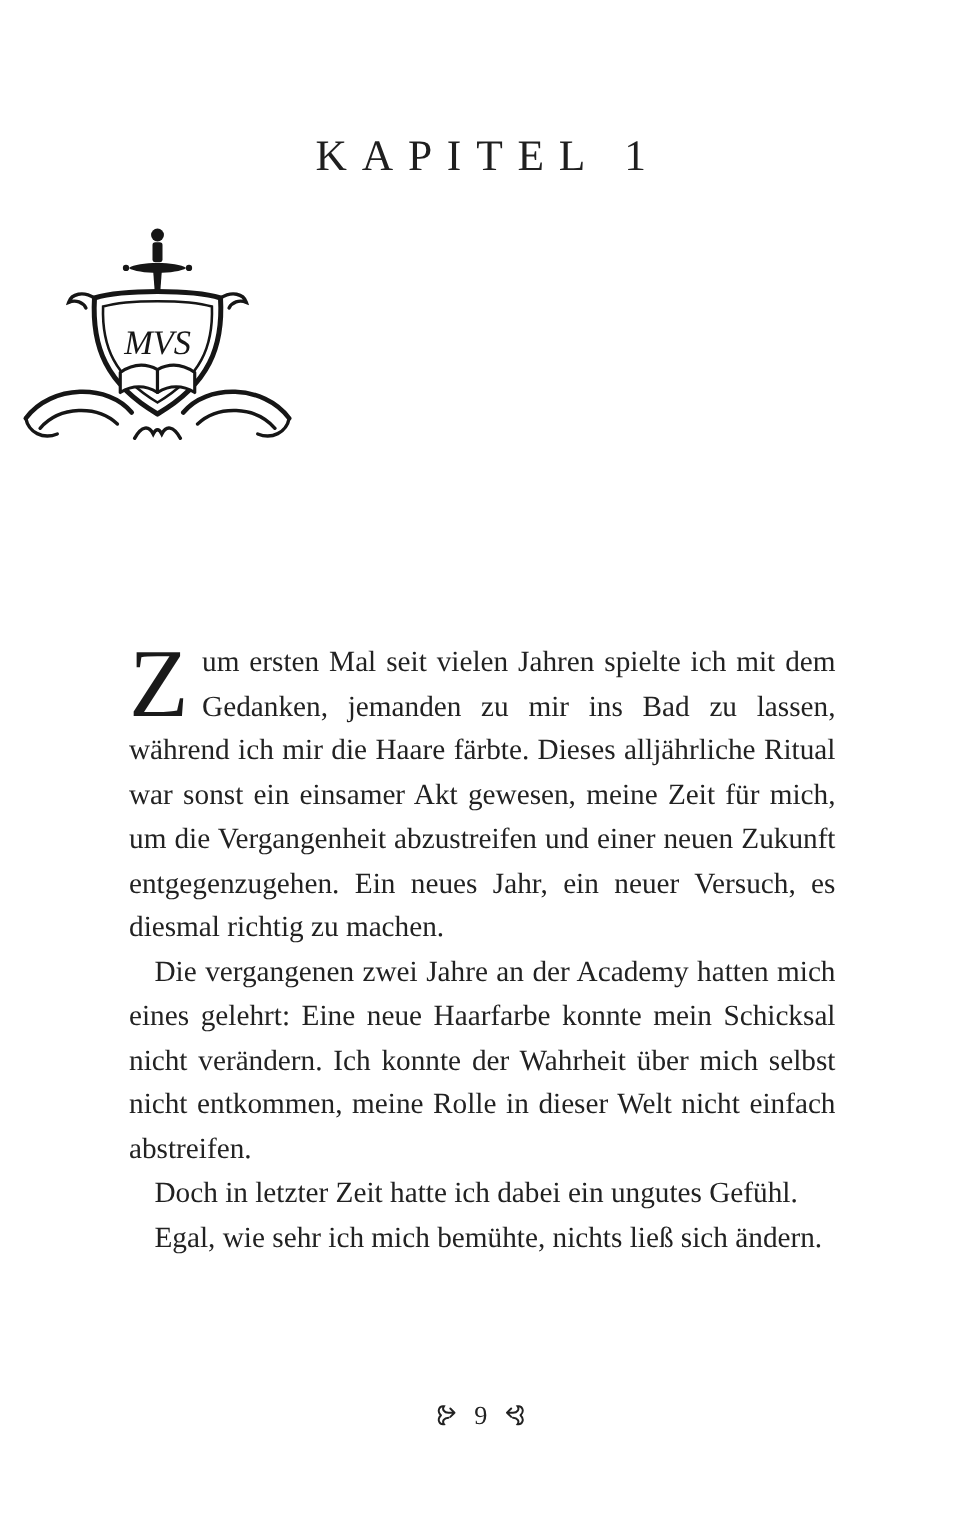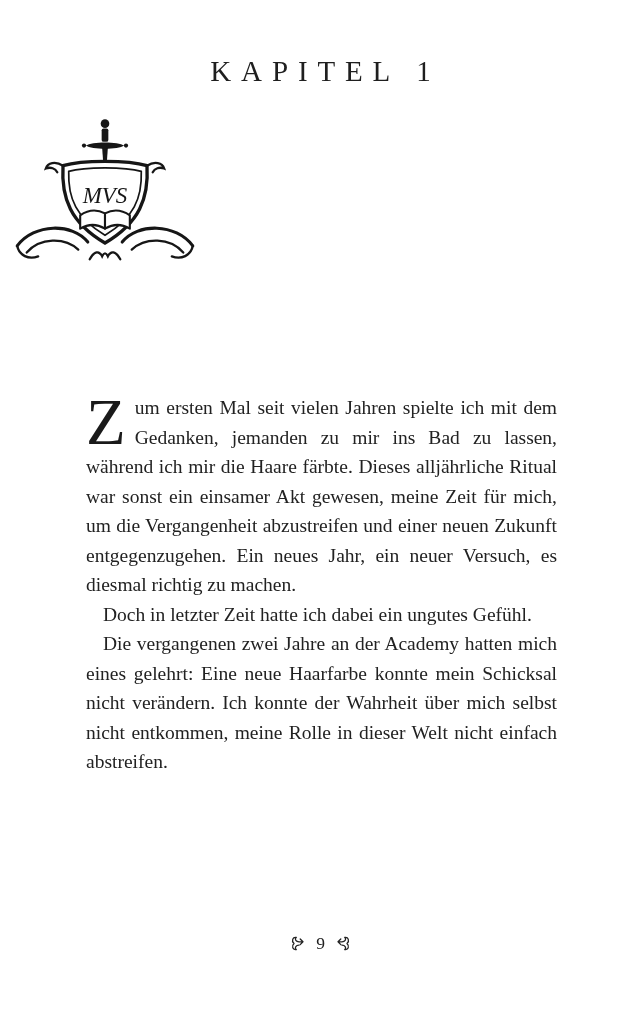--- a/index.html
+++ b/index.html
@@ -15,21 +15,21 @@
     position: relative;
     overflow: hidden;
   }
   .page {
     position: absolute;
     inset: 0;
     background: #ffffff;
   }
   .chapter-title {
     margin: 0;
-    padding-top: 55px;
+    padding-top: 88px;
     text-align: center;
     font-size: 29px;
     font-weight: 400;
     letter-spacing: 0.34em;
     text-indent: 0.34em;
     color: #1f1f1f;
   }
   .emblem {
     margin-top: 28px;
     display: flex;
@@ -126,22 +126,23 @@
           <path d="M202 136 C200 146 190 151 180 147" stroke-width="2.4"></path>
         </g>
 
         <path d="M94 150 C99 141 104 141 107 147 C109 143 111 143 113 147 C116 141 121 141 126 150" fill="none" stroke="#161616" stroke-width="2.4" stroke-linecap="round"></path>
       </svg>
     </span>
   </div>
 
   <div class="body-text" lang="de">
     <p class="para"><span class="dropcap">Z</span><span>um ersten Mal seit vielen Jahren spielte ich mit dem Gedanken, jemanden zu mir ins Bad zu lassen, während ich mir die Haare färbte. Dieses alljährliche Ritual war sonst ein einsamer Akt gewesen, meine Zeit für mich, um die Vergangenheit abzustreifen und einer neuen Zukunft entgegenzugehen. Ein neues Jahr, ein neuer Versuch, es diesmal richtig zu machen.</span></p>
+    <p class="para indent"><span>Die vergangenen zwei Jahre an der Academy hatten mich eines gelehrt: Eine neue Haarfarbe konnte mein Schicksal nicht verändern. Ich konnte der Wahrheit über mich selbst nicht entkommen, meine Rolle in dieser Welt nicht einfach abstreifen.</span></p>
     <p class="para indent"><span>Doch in letzter Zeit hatte ich dabei ein ungutes Gefühl.</span></p>
-    <p class="para indent"><span>Die vergangenen zwei Jahre an der Academy hatten mich eines gelehrt: Eine neue Haarfarbe konnte mein Schicksal nicht verändern. Ich konnte der Wahrheit über mich selbst nicht entkommen, meine Rolle in dieser Welt nicht einfach abstreifen.</span></p>
+    <p class="para indent"><span>Egal, wie sehr ich mich bemühte, nichts ließ sich ändern.</span></p>
   </div>
 
   <footer class="page-footer">
     <span class="fleuron">
       <svg width="17" height="15" viewBox="0 0 17 15" aria-hidden="true">
         <path d="M4 7.5 C1 4.5 3 1 6 1.5 C4.5 3.5 6 5.8 9 5.8 L13 5.8 M13 5.8 L10.2 3 M13 5.8 L10.2 8.6 M4 7.5 C1 10.5 3 14 6 13.5 C4.5 11.5 6 9.2 9 9.2" fill="none" stroke="#222222" stroke-width="1.3" stroke-linecap="round"></path>
       </svg>
     </span>
     <span class="page-number">9</span>
     <span class="fleuron flip">

